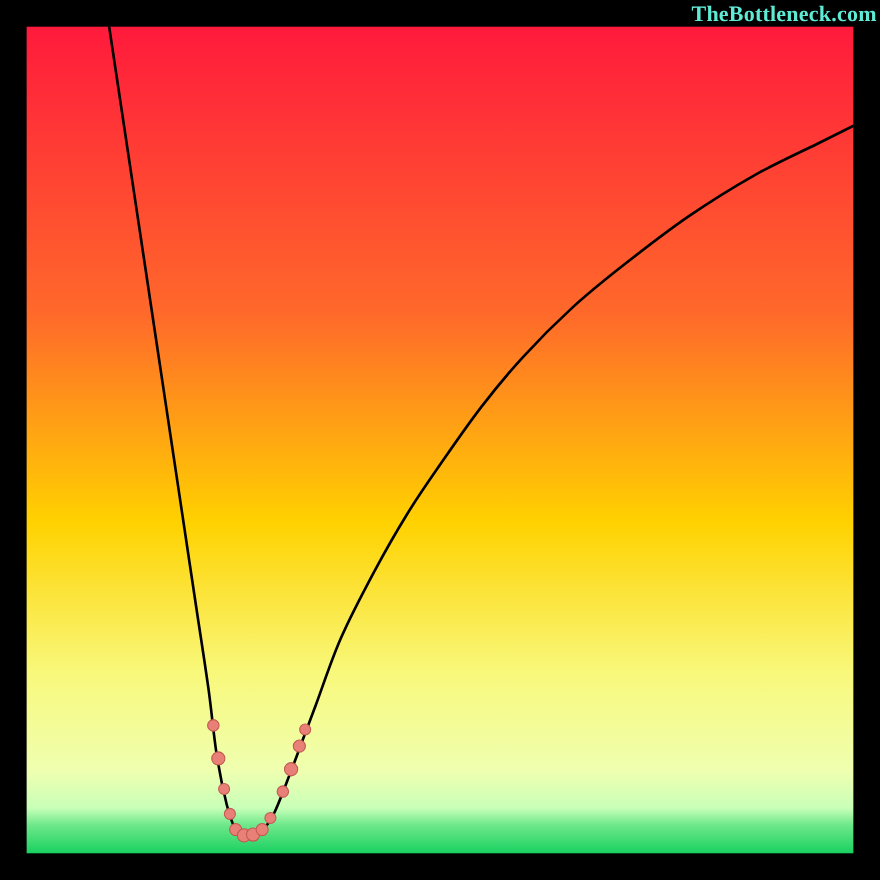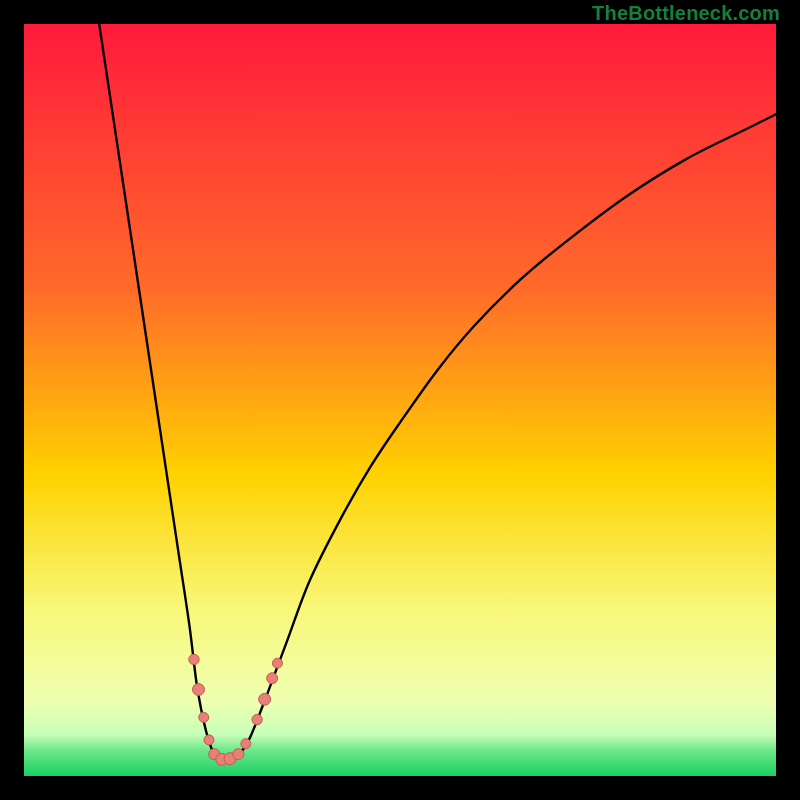--- a/index.html
+++ b/index.html
@@ -22,26 +22,26 @@
   .plot {
     position: absolute;
     left: 0;
     top: 0;
     width: 752px;
     height: 752px;
   }
   .watermark {
     position: absolute;
     top: 2px;
-    right: 20px;
+    right: 3px;
     font-size: 20px;
     font-weight: 600;
-    color: #15803d;
+    color: #5eead4;
     letter-spacing: 0.2px;
-    font-family: Liberation Sans, sans-serif;
+    font-family: Liberation Serif, serif;
   }
 </style>
 </head>
 <body>
 
 <div class="watermark">TheBottleneck.com</div>
 
 <div class="frame">
   <svg class="plot" viewBox="0 0 752 752" preserveAspectRatio="none">
     <defs>

